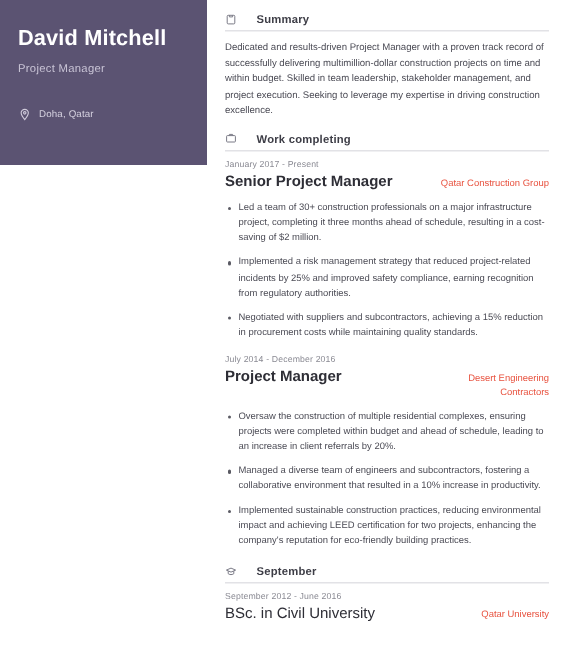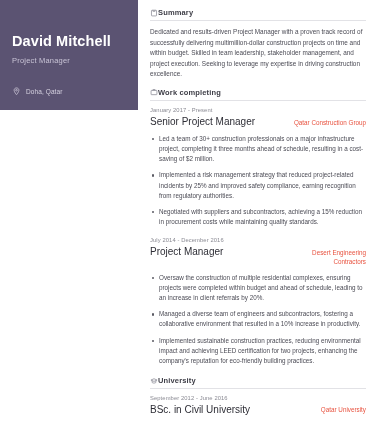--- a/index.html
+++ b/index.html
@@ -18,21 +18,21 @@
     width: 380px;
     height: 434px;
     box-sizing: border-box;
   }
   
   .sidebar {
     width: 138px;
     min-width: 138px;
     background: #5b5372;
     color: #ffffff;
-    padding: 29px 12px 0 12px;
+    padding: 14px 12px 0 12px;
     box-sizing: border-box;
     height: 110px;
   }
   .name {
     font-size: 14.5px;
     font-weight: bold;
     line-height: 1.15;
     letter-spacing: 0.1px;
     color: #ffffff;
     margin: 4px 0 0 0;
@@ -68,21 +68,21 @@
     padding: 8px 14px 0 12px;
     box-sizing: border-box;
     background: #ffffff;
   }
   .section {
     margin-bottom: 8px;
   }
   .section-head {
     display: flex;
     align-items: center;
-    gap: 0;
+    gap: 13px;
     padding-bottom: 3px;
     border-bottom: 1px solid #e2e2e6;
     margin-bottom: 6px;
   }
   .section-icon {
     width: 8px;
     height: 8px;
     color: #7a7a86;
     display: inline-flex;
     align-items: center;
@@ -113,21 +113,21 @@
   }
   .job-header {
     display: flex;
     justify-content: space-between;
     align-items: flex-start;
     gap: 8px;
   }
   .job-role {
     font-size: 10px;
     color: #2e2e36;
-    font-weight: normal;
+    font-weight: bold;
     line-height: 1.2;
   }
   .job-company {
     font-size: 6.3px;
     color: #e8523f;
     text-align: right;
     line-height: 1.45;
     max-width: 78px;
     padding-top: 2px;
   }
@@ -241,21 +241,21 @@
     </div>
 
     <div class="section">
       <div class="section-head">
         <span class="section-icon">
           <svg viewBox="0 0 12 12" width="8" height="8" fill="none" stroke="#7a7a86" stroke-width="1">
             <path d="M1.4 4.6L6 2.6l4.6 2L6 6.6z"></path>
             <path d="M3.2 5.6v2.6c0 0 1.2 0.9 2.8 0.9s2.8-0.9 2.8-0.9V5.6"></path>
           </svg>
         </span>
-        <span class="section-title">University</span>
+        <span class="section-title">September</span>
       </div>
       <div class="job-block">
         <div class="job-dates">September 2012 - June 2016</div>
         <div class="job-header">
           <div class="edu-role">BSc. in Civil University</div>
           <div class="edu-school">Qatar University</div>
         </div>
       </div>
     </div>
 

